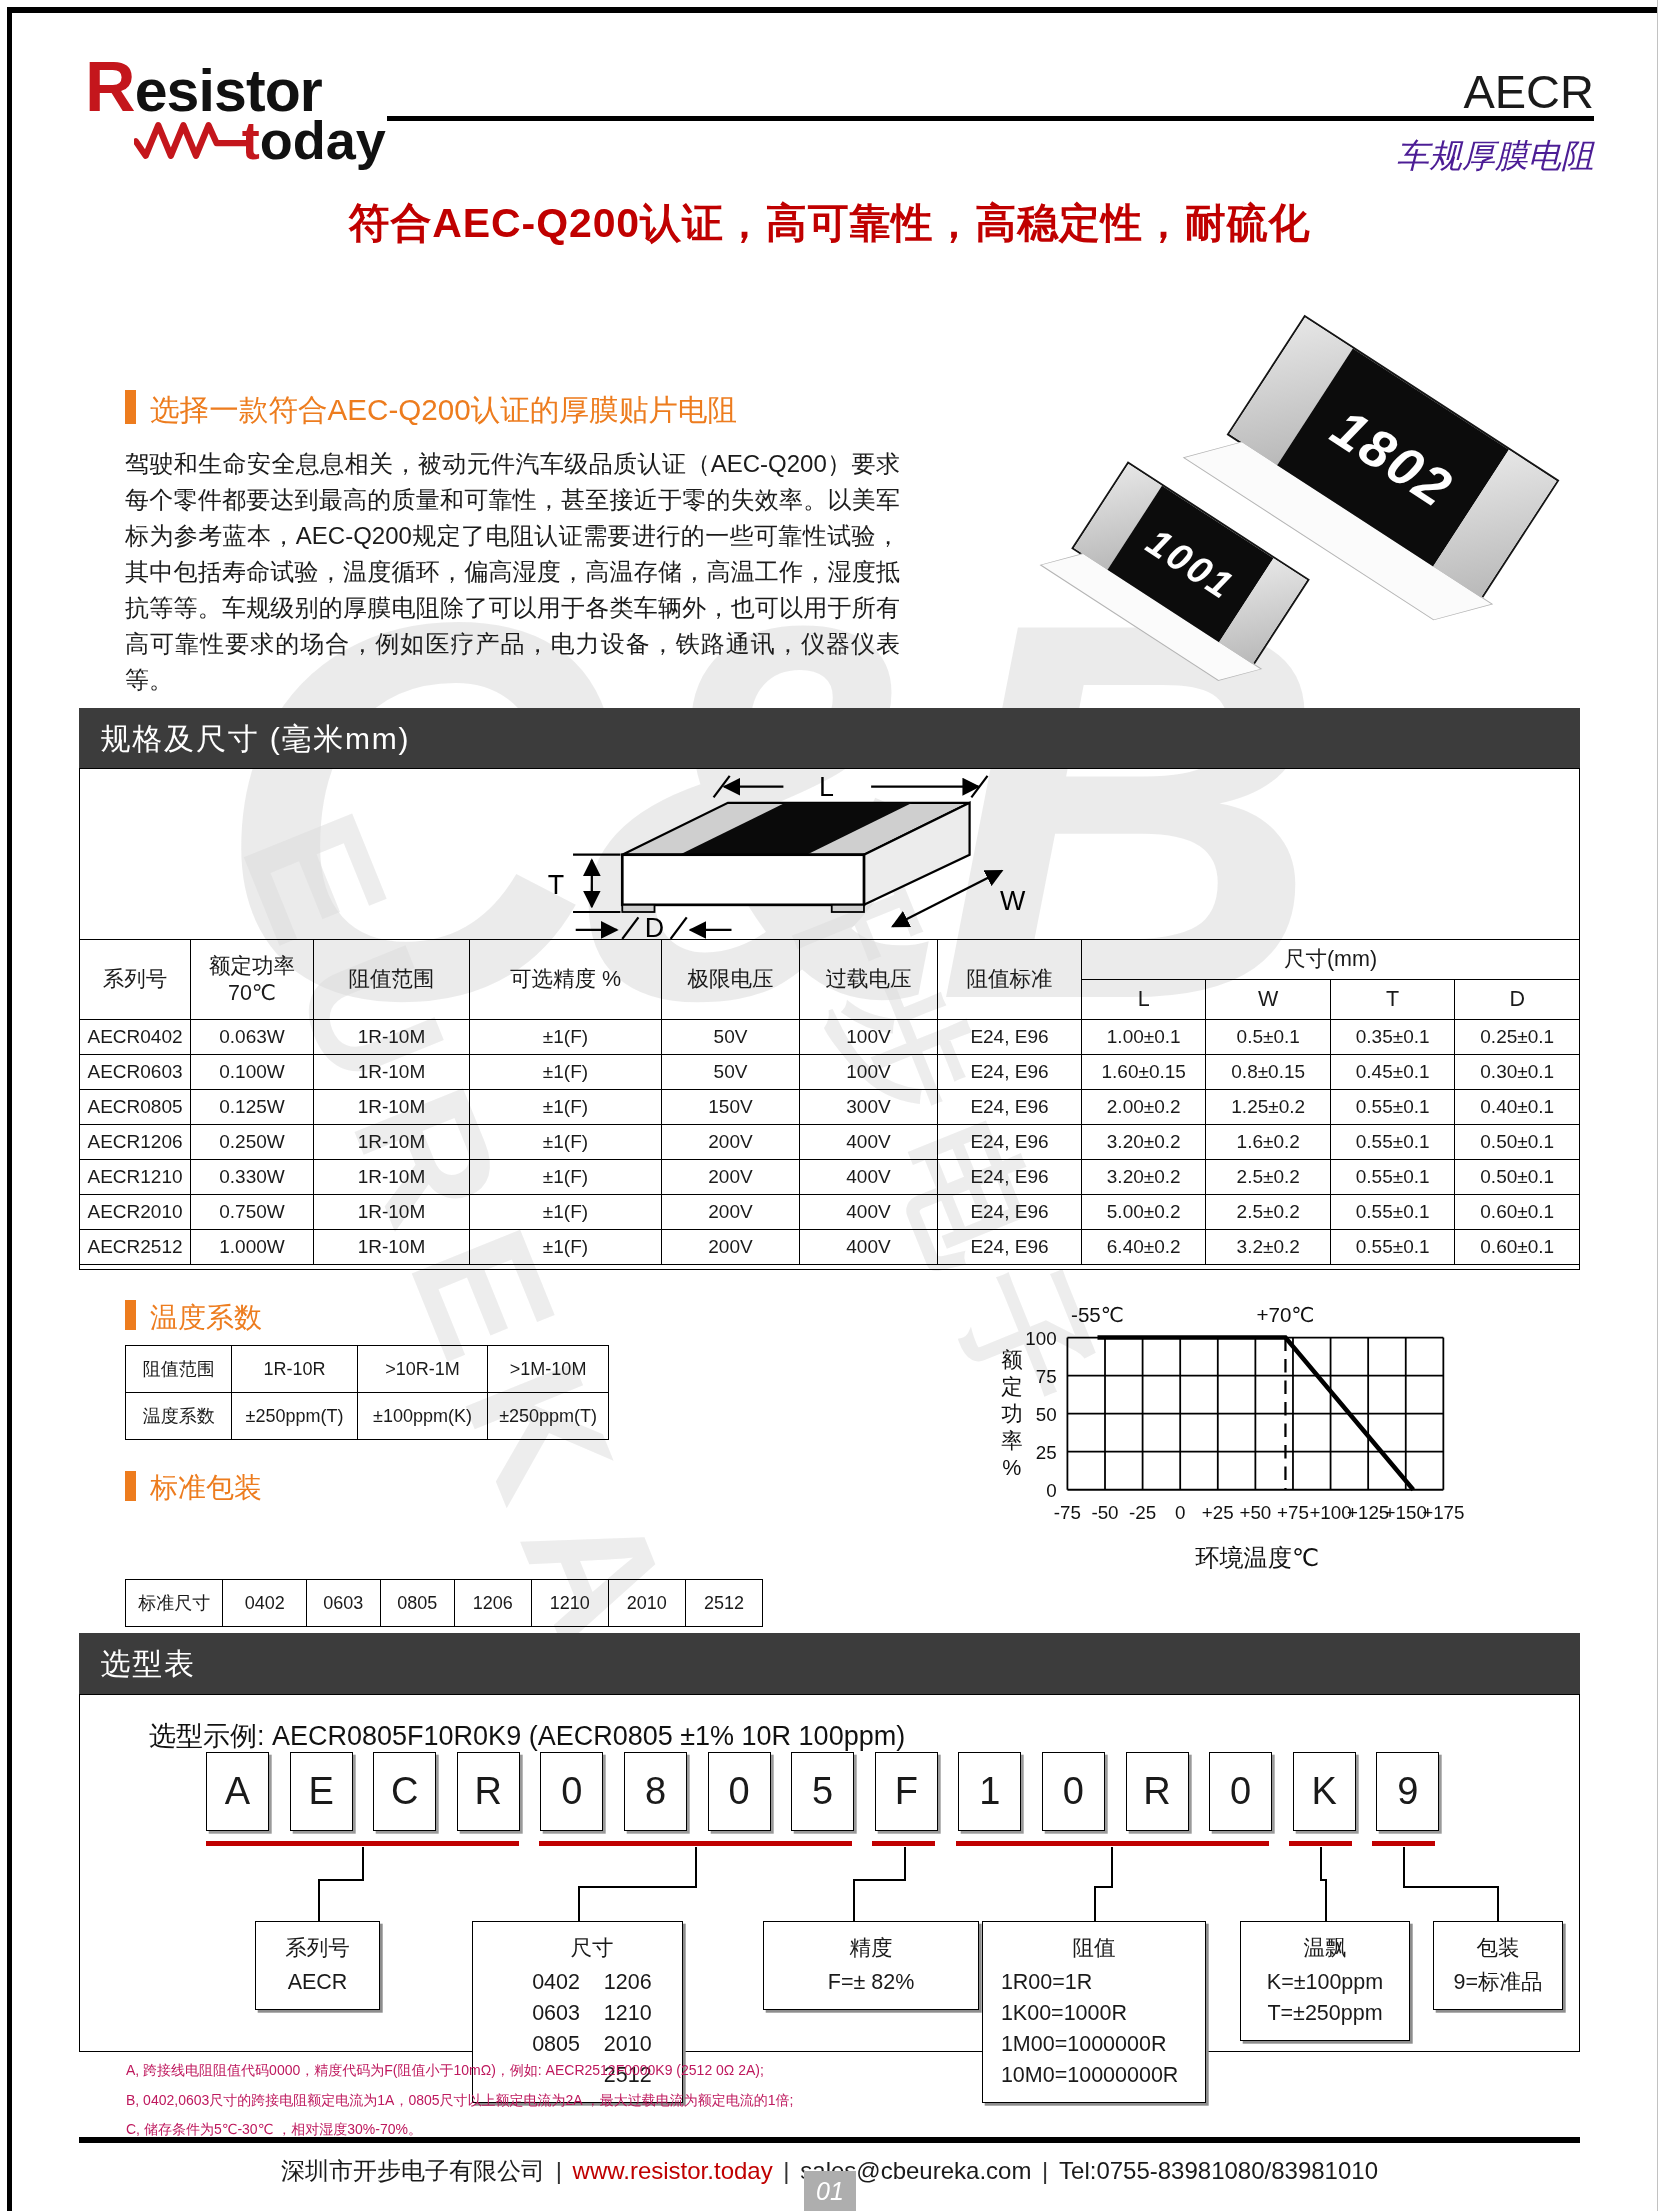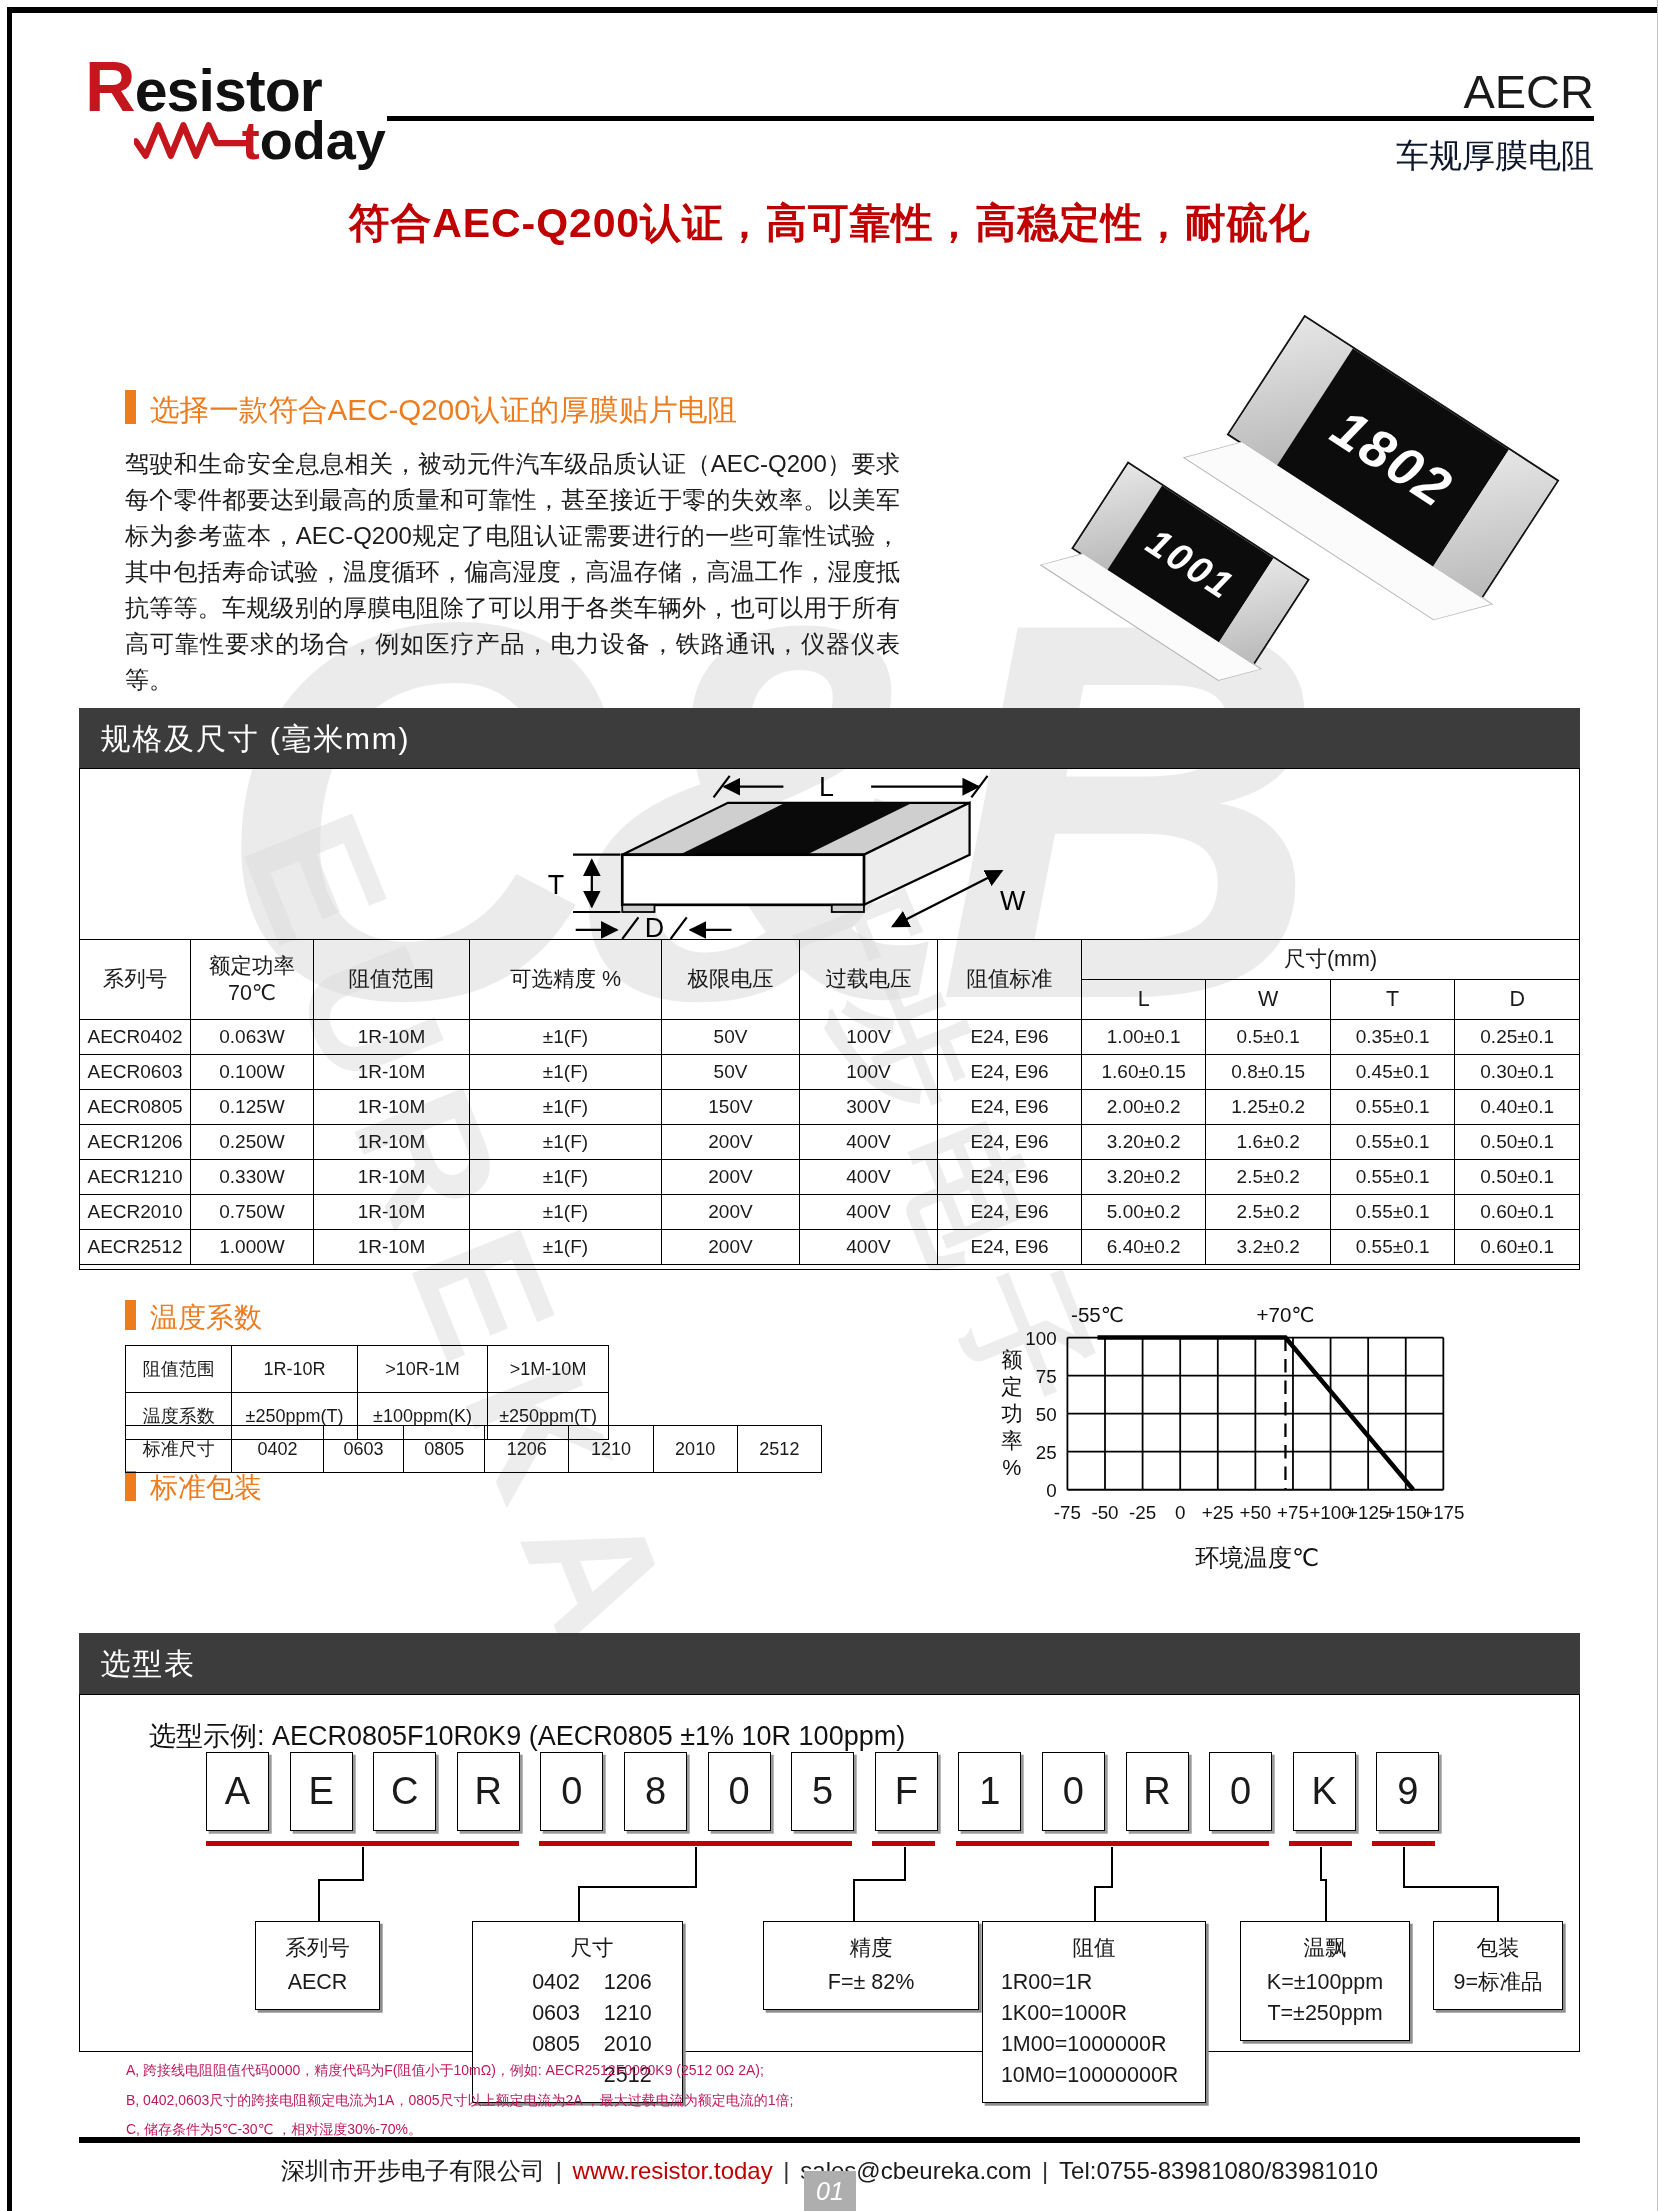--- a/index.html
+++ b/index.html
@@ -17,21 +17,21 @@
   .wm3{left:905px;top:806px;font-size:134px;font-weight:bold;letter-spacing:23px;transform:rotate(68deg);transform-origin:left top;opacity:.5;}
   .z{z-index:1;}
   
   .logo-l1{left:85px;top:47px;font-size:59px;font-weight:bold;letter-spacing:-0.9px;color:#111;}
   .logo-l1 .red{color:#c4161c;font-size:70px;}
   .logo-l2{left:134px;top:109px;display:flex;align-items:center;}
   .logo-l2 .word{font-size:54px;font-weight:bold;color:#111;margin-left:-7.2px;}
   .logo-l2 .word .red{color:#c4161c;}
   .hdr-code{left:1254px;top:64px;width:340px;text-align:right;font-size:47px;color:#1a1a1a;}
   .hdr-rule{left:387px;top:116px;width:1207px;height:4.5px;background:#000;}
-  .hdr-sub{left:1254px;top:134px;width:340px;text-align:right;font-size:33px;color:#0f172a;}
+  .hdr-sub{left:1254px;top:134px;width:340px;text-align:right;font-size:33px;color:#4c1d95;font-style:italic;}
   
   .banner{left:79px;top:197px;width:1501px;text-align:center;font-size:41px;font-weight:bold;
           color:#c00000;line-height:53px;letter-spacing:0.9px;}
   
   .obar{width:10.7px;background:#ed7c1e;}
   .sec-title{font-size:29.6px;color:#ed7c1e;}
   .intro-body{left:125px;top:446px;width:775px;font-size:24px;line-height:36px;color:#1b1b1b;text-align:justify;}
   
   .chips{left:1075px;top:370px;width:546px;height:327px;}
   .chip{position:absolute;display:flex;border:2.7px solid #161616;box-sizing:border-box;}
@@ -51,21 +51,21 @@
   
   table{border-collapse:collapse;table-layout:fixed;background:transparent;}
   th,td{border:1.8px solid #000;text-align:center;font-weight:normal;padding:0 1.8px;overflow:hidden;}
   .spec-table{left:79px;top:939px;width:1501px;}
   .spec-table table{width:100%;}
   .spec-table th{font-size:21.5px;height:39px;white-space:pre-line;line-height:27px;}
   .spec-table td{font-size:19px;height:34px;}
   .mini-table td{font-size:18px;height:46px;}
   .tc-table{left:125px;top:1345px;width:484px;}
   .tc-table table{width:100%;}
-  .pack-table{left:125px;top:1425px;width:697px;}
+  .pack-table{left:125px;top:1579px;width:638px;}
   .pack-table table{width:100%;}
   
   .chart{left:960px;top:1297px;width:546px;height:296px;}
   .chart text{font-family:"Liberation Sans","DejaVu Sans",sans-serif;fill:#111;}
   
   .sel-box{left:79px;top:1694px;width:1501px;height:358px;border:1.8px solid #000;box-sizing:border-box;}
   .sel-example{left:149px;top:1718px;font-size:27px;color:#111;}
   .code-row{left:206px;top:1752px;font-size:0;white-space:nowrap;}
   .code-box{display:inline-block;width:63px;height:79px;line-height:77px;margin-right:20.6px;border:1.8px solid #000;
             box-sizing:border-box;font-size:38px;text-align:center;background:#fff;box-shadow:2.7px 2.7px 0 #9a9a9a;}

